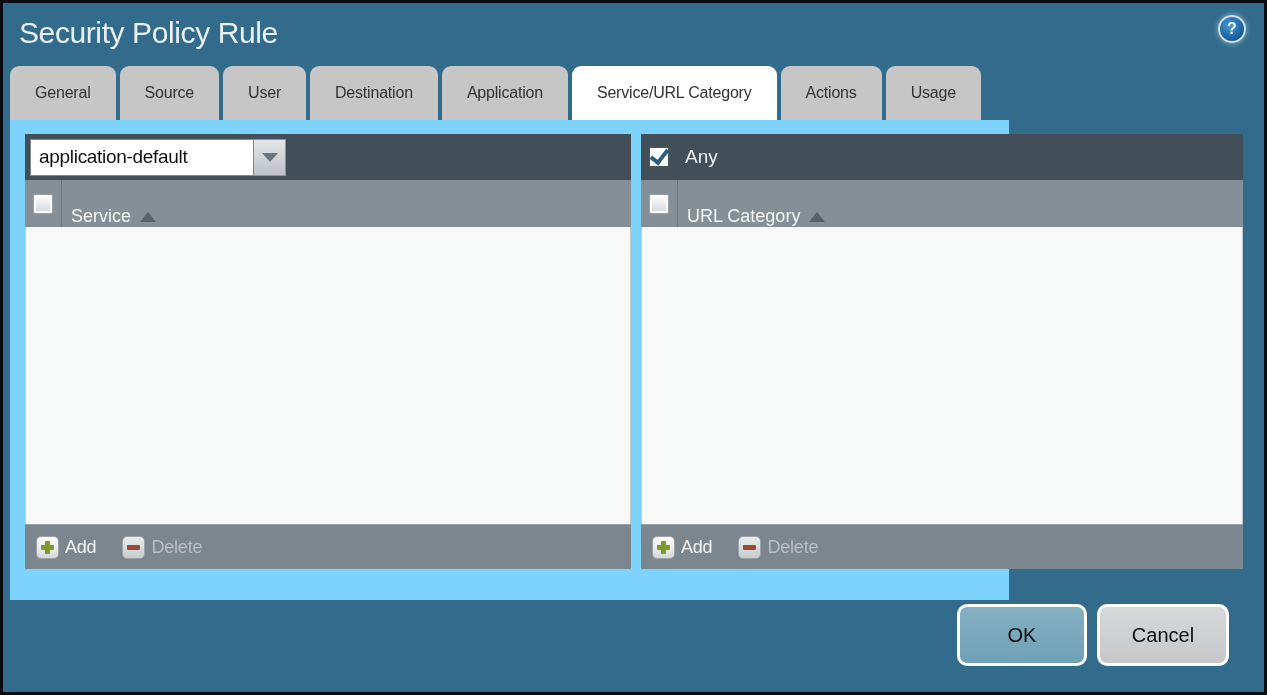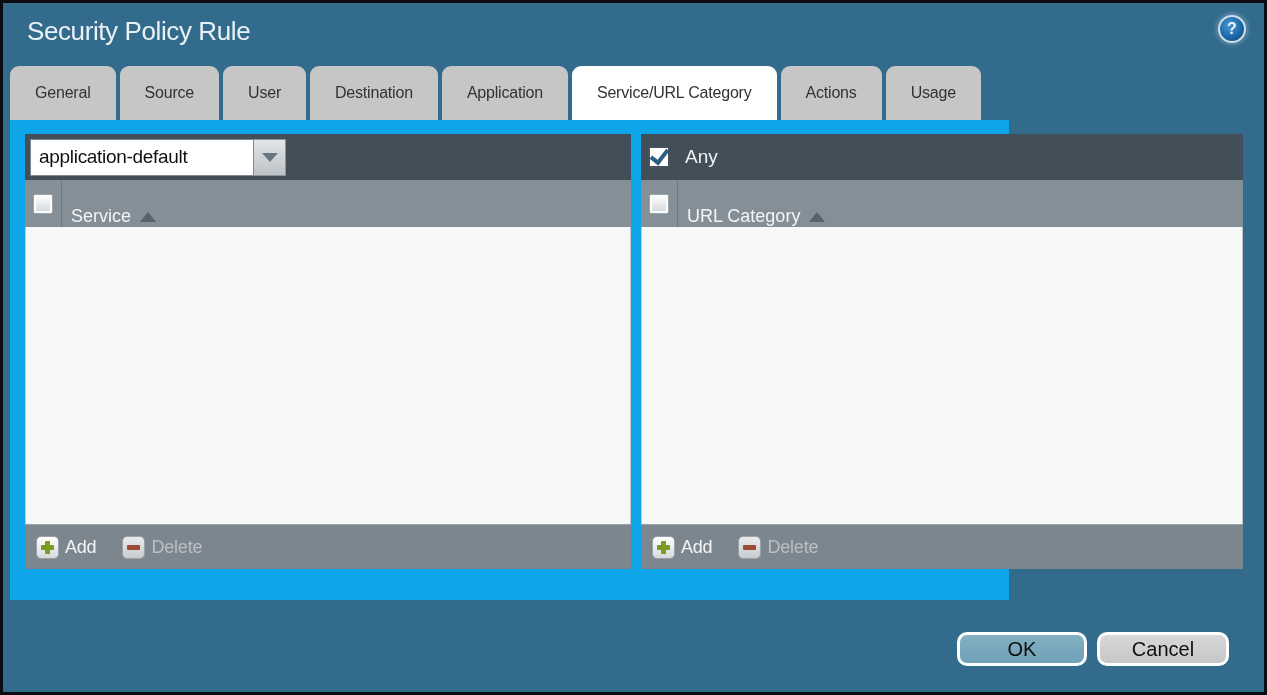--- a/index.html
+++ b/index.html
@@ -10,22 +10,22 @@
     position: relative;
     width: 1267px; height: 695px;
     background: var(--bg, #326b8c);
     border: 3px solid #0a0c12;
     overflow: hidden;
     margin: 0 auto;
   }
 
   
   .title {
-    position: absolute; left: 24px; top: 13px;
-    font-size: 26px; letter-spacing: -0.4px;
+    position: absolute; left: 16px; top: 13px;
+    font-size: 30px; letter-spacing: -0.4px;
     color: var(--titlebar-text, #eaf1f5);
   }
   .help-icon {
     position: absolute; right: 18px; top: 12px;
     width: 28px; height: 28px; border-radius: 50%;
     background: radial-gradient(circle at 40% 35%, #4a9ad2 0%, #1d68a8 55%, #123c66 100%);
     border: 2px solid #cfe0ec;
     box-shadow: 0 0 4px 2px rgba(190,215,230,0.35);
     color: #eaf3fa; font-size: 16px; font-weight: bold;
     display: flex; align-items: center; justify-content: center;
@@ -46,21 +46,21 @@
     border-radius: 9px 9px 0 0;
     cursor: pointer;
     white-space: nowrap;
   }
   .tab.active { background: var(--tab-active, #fff); }
 
   
   .dialog-body {
     position: absolute; left: 7px; top: 117px;
     width: 999px; height: 480px;
-    background: #0ea5e9;
+    background: #7dd3fc;
   }
 
   .panel {
     position: absolute; top: 14px; height: 435px;
     display: flex; flex-direction: column;
   }
   .panel-left  { left: 15px;  width: 606px; }
   .panel-right { left: 631px; width: 602px; }
 
   .panel-toolbar {
@@ -173,21 +173,21 @@
     content: ""; position: absolute; background: var(--delete-red, #9c4a33); border-radius: 1px;
     left: 4px; top: 8px; width: 13px; height: 5px;
   }
 
   
   .dialog-actions {
     position: absolute; right: 35px; bottom: 26px;
     display: flex; gap: 10px;
   }
   .btn {
-    height: 34px; border-radius: 10px;
+    height: 62px; border-radius: 10px;
     border: 3px solid #ffffff;
     font-family: "Liberation Sans", sans-serif;
     font-size: 20px; color: #101010;
     display: flex; align-items: center; justify-content: center;
     cursor: pointer;
   }
   .btn-ok {
     width: 130px;
     background: linear-gradient(#84b0c2, var(--ok-fill, #6fa1b7));
   }

